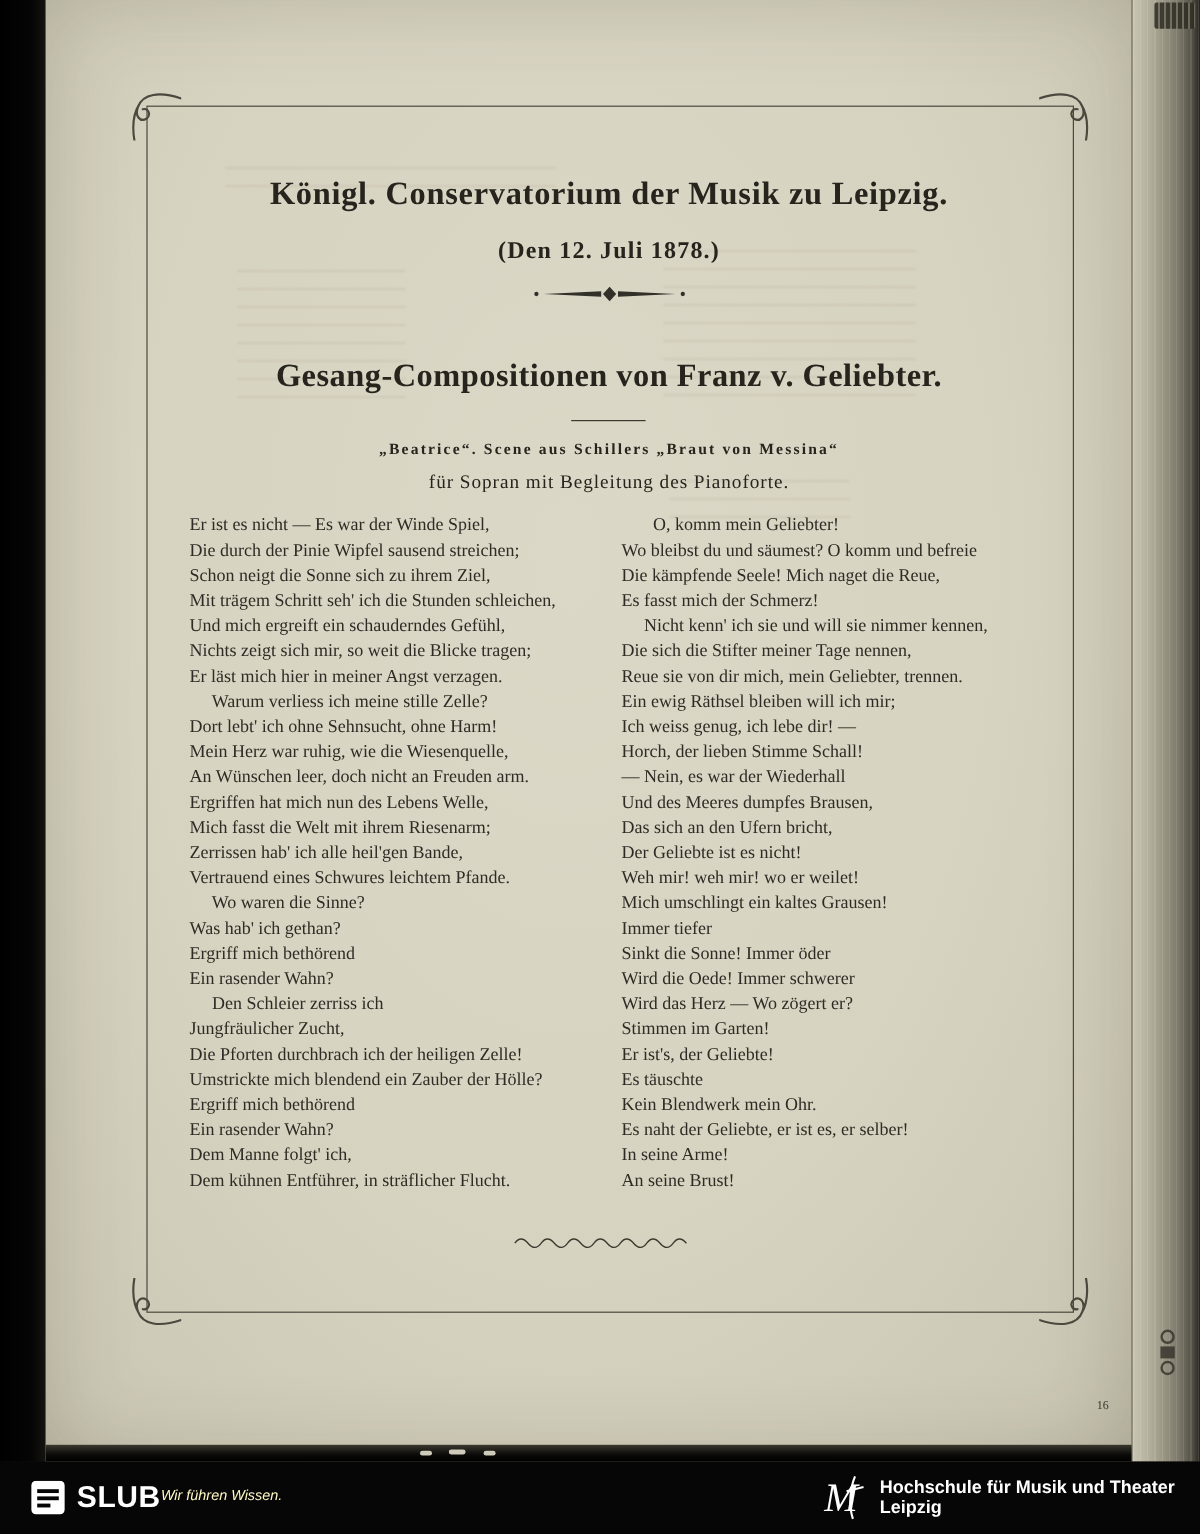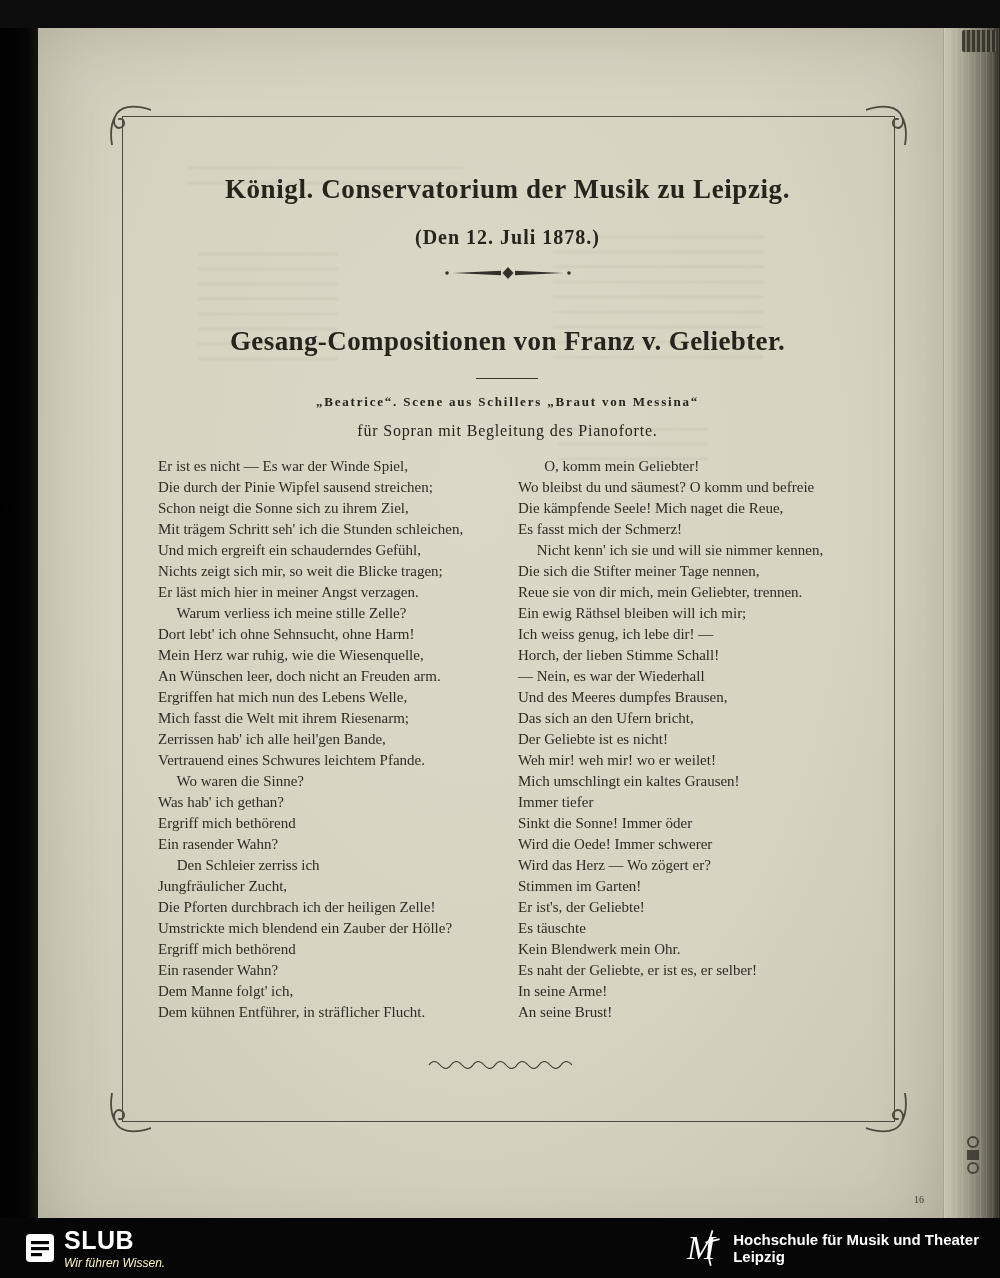--- a/index.html
+++ b/index.html
@@ -1,21 +1,21 @@
 <!DOCTYPE html>
 <html><head>
 <meta charset="utf-8">
 <style>
   html,body{margin:0;padding:0;}
   body{
     position:relative;width:1000px;height:1278px;overflow:hidden;
     background:#0d0d0d;font-family:"Liberation Serif",serif;
   }
   
-  .scan{position:absolute;left:0;top:0;width:1000px;height:1218px;background:#141414;margin-top:28px;}
+  .scan{position:absolute;left:0;top:0;width:1000px;height:1218px;background:#141414;}
   .left-strip{position:absolute;left:0;top:0;width:38px;height:1218px;
     background:linear-gradient(90deg,#000 0%,#050505 70%,#15140f 100%);}
   .paper{position:absolute;left:38px;top:0;width:905px;height:1218px;
     background:radial-gradient(ellipse at 48% 38%, #dcd8c7 0%, #d7d3c1 55%, #ccc8b6 88%, #c3bfad 100%);
     box-shadow:inset 0 0 70px rgba(75,68,50,.22);}
   .bottom-edge{position:absolute;left:38px;top:1204px;width:905px;height:14px;
     background:linear-gradient(180deg,#3a372e 0%,#0a0a08 60%,#000 100%);}
   .edge-mark{position:absolute;width:10px;height:4px;background:#cfcbba;border-radius:2px;}
   
   .edge-strip{position:absolute;left:943px;top:0;width:57px;height:1218px;
@@ -49,21 +49,21 @@
   .poem-col{position:absolute;top:428px;color:#2e2b24;font-size:15px;line-height:21px;}
   .poem-col.left{left:120px;width:350px;}
   .poem-col.right{left:480px;width:365px;}
   .poem-line{white-space:pre;}
   .squiggle{position:absolute;left:388px;top:1028px;}
   .page-number{position:absolute;left:876px;top:1166px;font-size:10px;color:#3a372e;}
   
   .footer{position:absolute;left:0;top:1218px;width:1000px;height:60px;background:#060606;
     color:#fff;font-family:"Liberation Sans",sans-serif;}
   .slub-block{position:absolute;left:26px;top:0;height:60px;display:flex;align-items:center;gap:10px;}
-  .slub-text{display:flex;flex-direction:column;line-height:1;}
+  .slub-text{display:flex;line-height:1;}
   .slub-name{font-size:25px;font-weight:bold;letter-spacing:.5px;}
   .slub-tagline{font-size:12px;color:#fef9c3;margin-top:4px;font-style:italic;}
   .partner-block{position:absolute;left:686px;top:0;height:60px;display:flex;align-items:center;gap:10px;}
   .partner-name{font-size:15px;font-weight:bold;}
 </style>
 </head>
 <body>
 
 <div class="scan">
   <div class="left-strip"></div>

